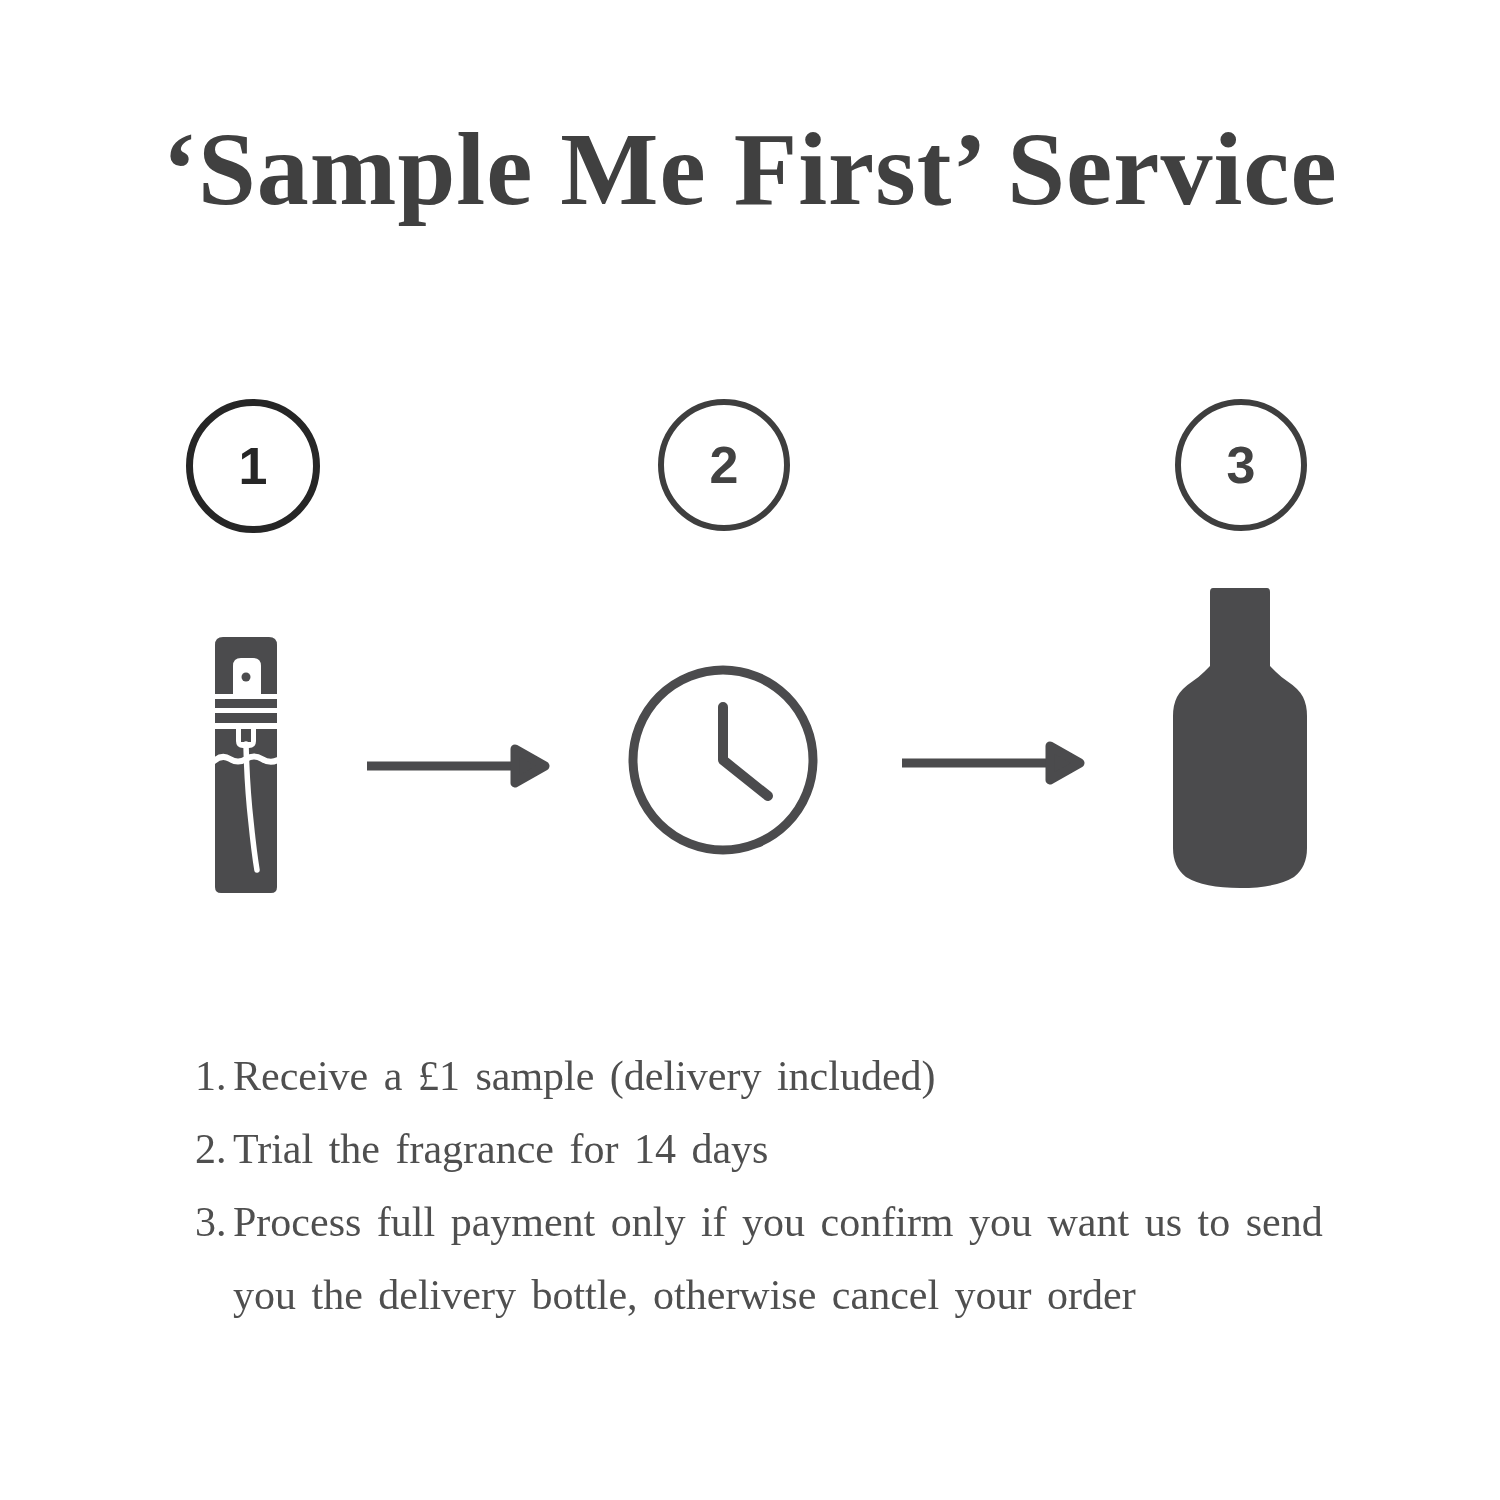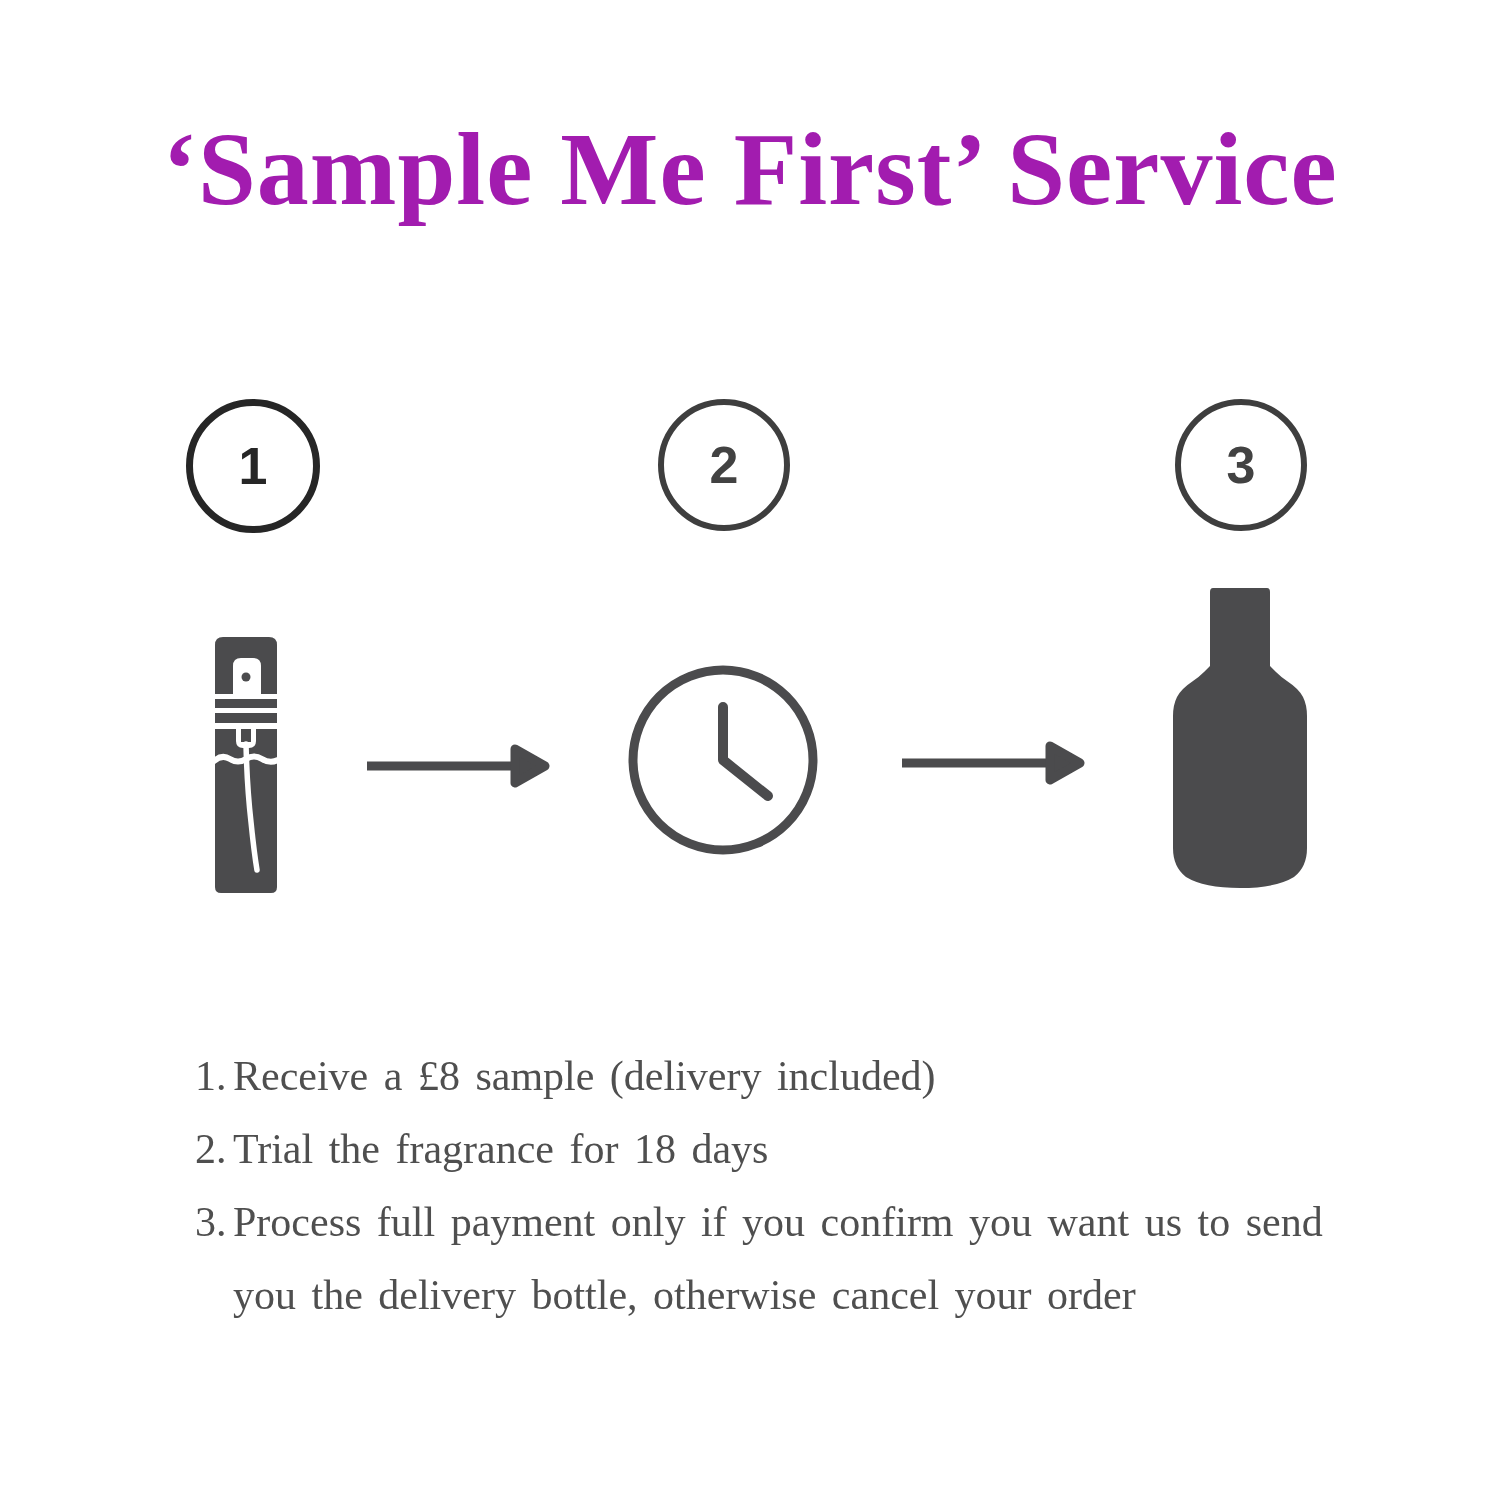--- a/index.html
+++ b/index.html
@@ -12,21 +12,21 @@
   }
   .title{
     position:absolute;
     left:0;top:112px;width:1500px;
     margin:0;
     text-align:center;
     font-family:"Liberation Serif", serif;
     font-weight:700;
     font-size:104px;
     line-height:1.1;
-    color:#a21caf;
+    color:#404040;
     letter-spacing:1px;
   }
   .step-circle{
     position:absolute;
     top:399px;
     width:120px;height:120px;
     border-radius:50%;
     background:#ffffff;
     display:flex;align-items:center;justify-content:center;
   }
@@ -128,25 +128,25 @@
 
   <div class="icon bottle-icon">
     <svg width="140" height="306" viewBox="0 0 140 306" xmlns="http://www.w3.org/2000/svg">
       <path d="M43,0 L97,0 Q100,0 100,4 L100,78 L106,84 Q111,89 117,93 Q129,101 133,109 Q137,117 137,128 L137,260 Q137,279 124,289 Q106,300 70,300 Q34,300 16,289 Q3,279 3,260 L3,128 Q3,117 7,109 Q11,101 23,93 Q29,89 34,84 L40,78 L40,4 Q40,0 43,0 Z" fill="#4b4b4d"></path>
     </svg>
   </div>
 
   <ol class="instructions">
     <li>
       <span class="li-num">1.</span>
-      <span class="li-text">Receive a £8 sample (delivery included)</span>
+      <span class="li-text">Receive a £1 sample (delivery included)</span>
     </li>
     <li>
       <span class="li-num">2.</span>
-      <span class="li-text">Trial the fragrance for 18 days</span>
+      <span class="li-text">Trial the fragrance for 14 days</span>
     </li>
     <li>
       <span class="li-num">3.</span>
       <span class="li-text">Process full payment only if you confirm you want us to send you the delivery bottle, otherwise cancel your order</span>
     </li>
   </ol>
 
 </div>
 
 </body></html>

